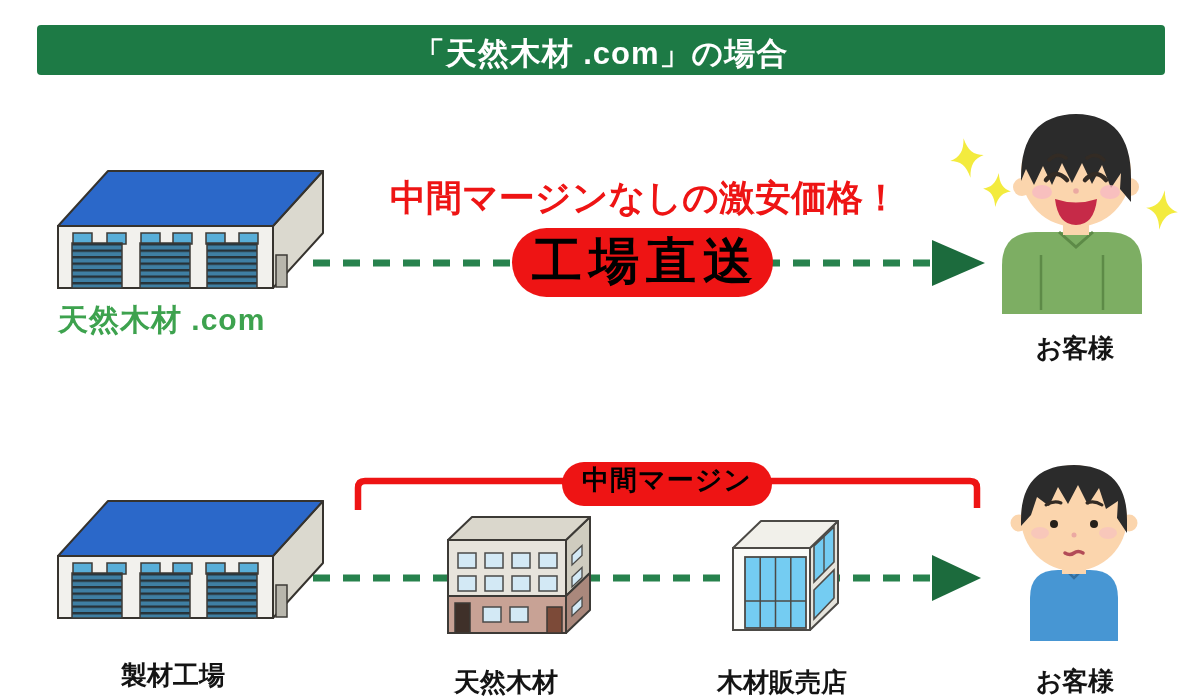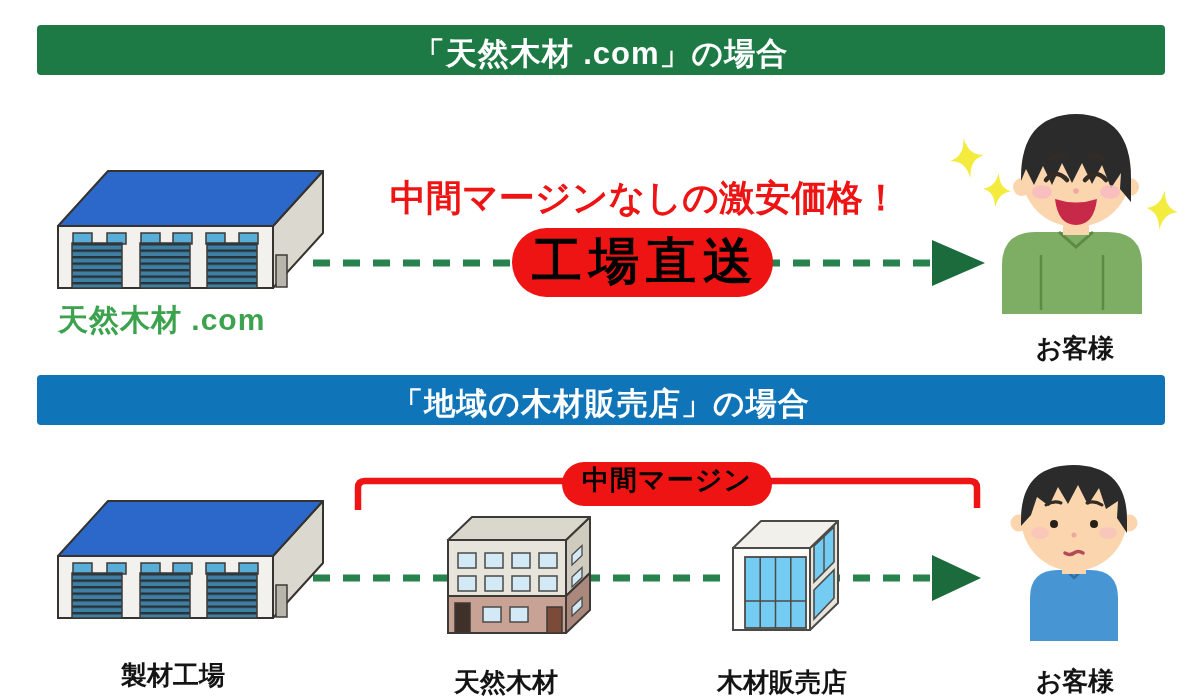--- a/index.html
+++ b/index.html
@@ -103,23 +103,20 @@
     <path d="M81,73 Q81,10 136,9 Q191,10 191,73 L191,97 L180,84 L181,68 L171,83 L162,60 L152,79 L142,58 L132,78 L122,58 L112,80 L103,61 L94,80 L86,64 L81,76 Z" fill="#2b2b2b"></path>
     <path d="M109,55 Q117,47 126,53 M147,53 Q156,47 164,55" stroke="#332b24" stroke-width="3.5" fill="none" stroke-linecap="round"></path>
     <path d="M106,75 Q116,63 127,75 M145,75 Q156,63 166,75" stroke="#332b24" stroke-width="4.5" fill="none" stroke-linecap="round"></path>
     <circle cx="136" cy="86" r="2.8" fill="#eba9a2"></circle>
     <ellipse cx="102" cy="87" rx="10" ry="7" fill="#f8b9c2" opacity="0.8"></ellipse>
     <ellipse cx="170" cy="87" rx="10" ry="7" fill="#f8b9c2" opacity="0.8"></ellipse>
     <path d="M115,94 Q136,101 157,94 Q154,120 136,120 Q118,120 115,94 Z" fill="#c62a48"></path>
   </svg>
   <div class="abs label" style="left:1000px;top:311px;width:150px;">お客様</div>
 
-  <div class="abs banner blue">
-    <span>「地域の木材販売店」の場合</span>
-  </div>
 
   <svg class="abs" style="left:350px;top:472px;" width="640" height="48" viewBox="0 0 640 48">
     <path d="M8,38 V16 Q8,9 15,9 H620 Q627,9 627,16 V36" stroke="#ee1414" stroke-width="6.5" fill="none"></path>
   </svg>
   <div class="abs badge margin">
     <span>中間マージン</span>
   </div>
 
   <svg class="abs" style="left:300px;top:548px;" width="700" height="60" viewBox="0 0 700 60">
     <line x1="13" y1="30" x2="632" y2="30" stroke="#27824d" stroke-width="7" stroke-dasharray="17 13"></line>

